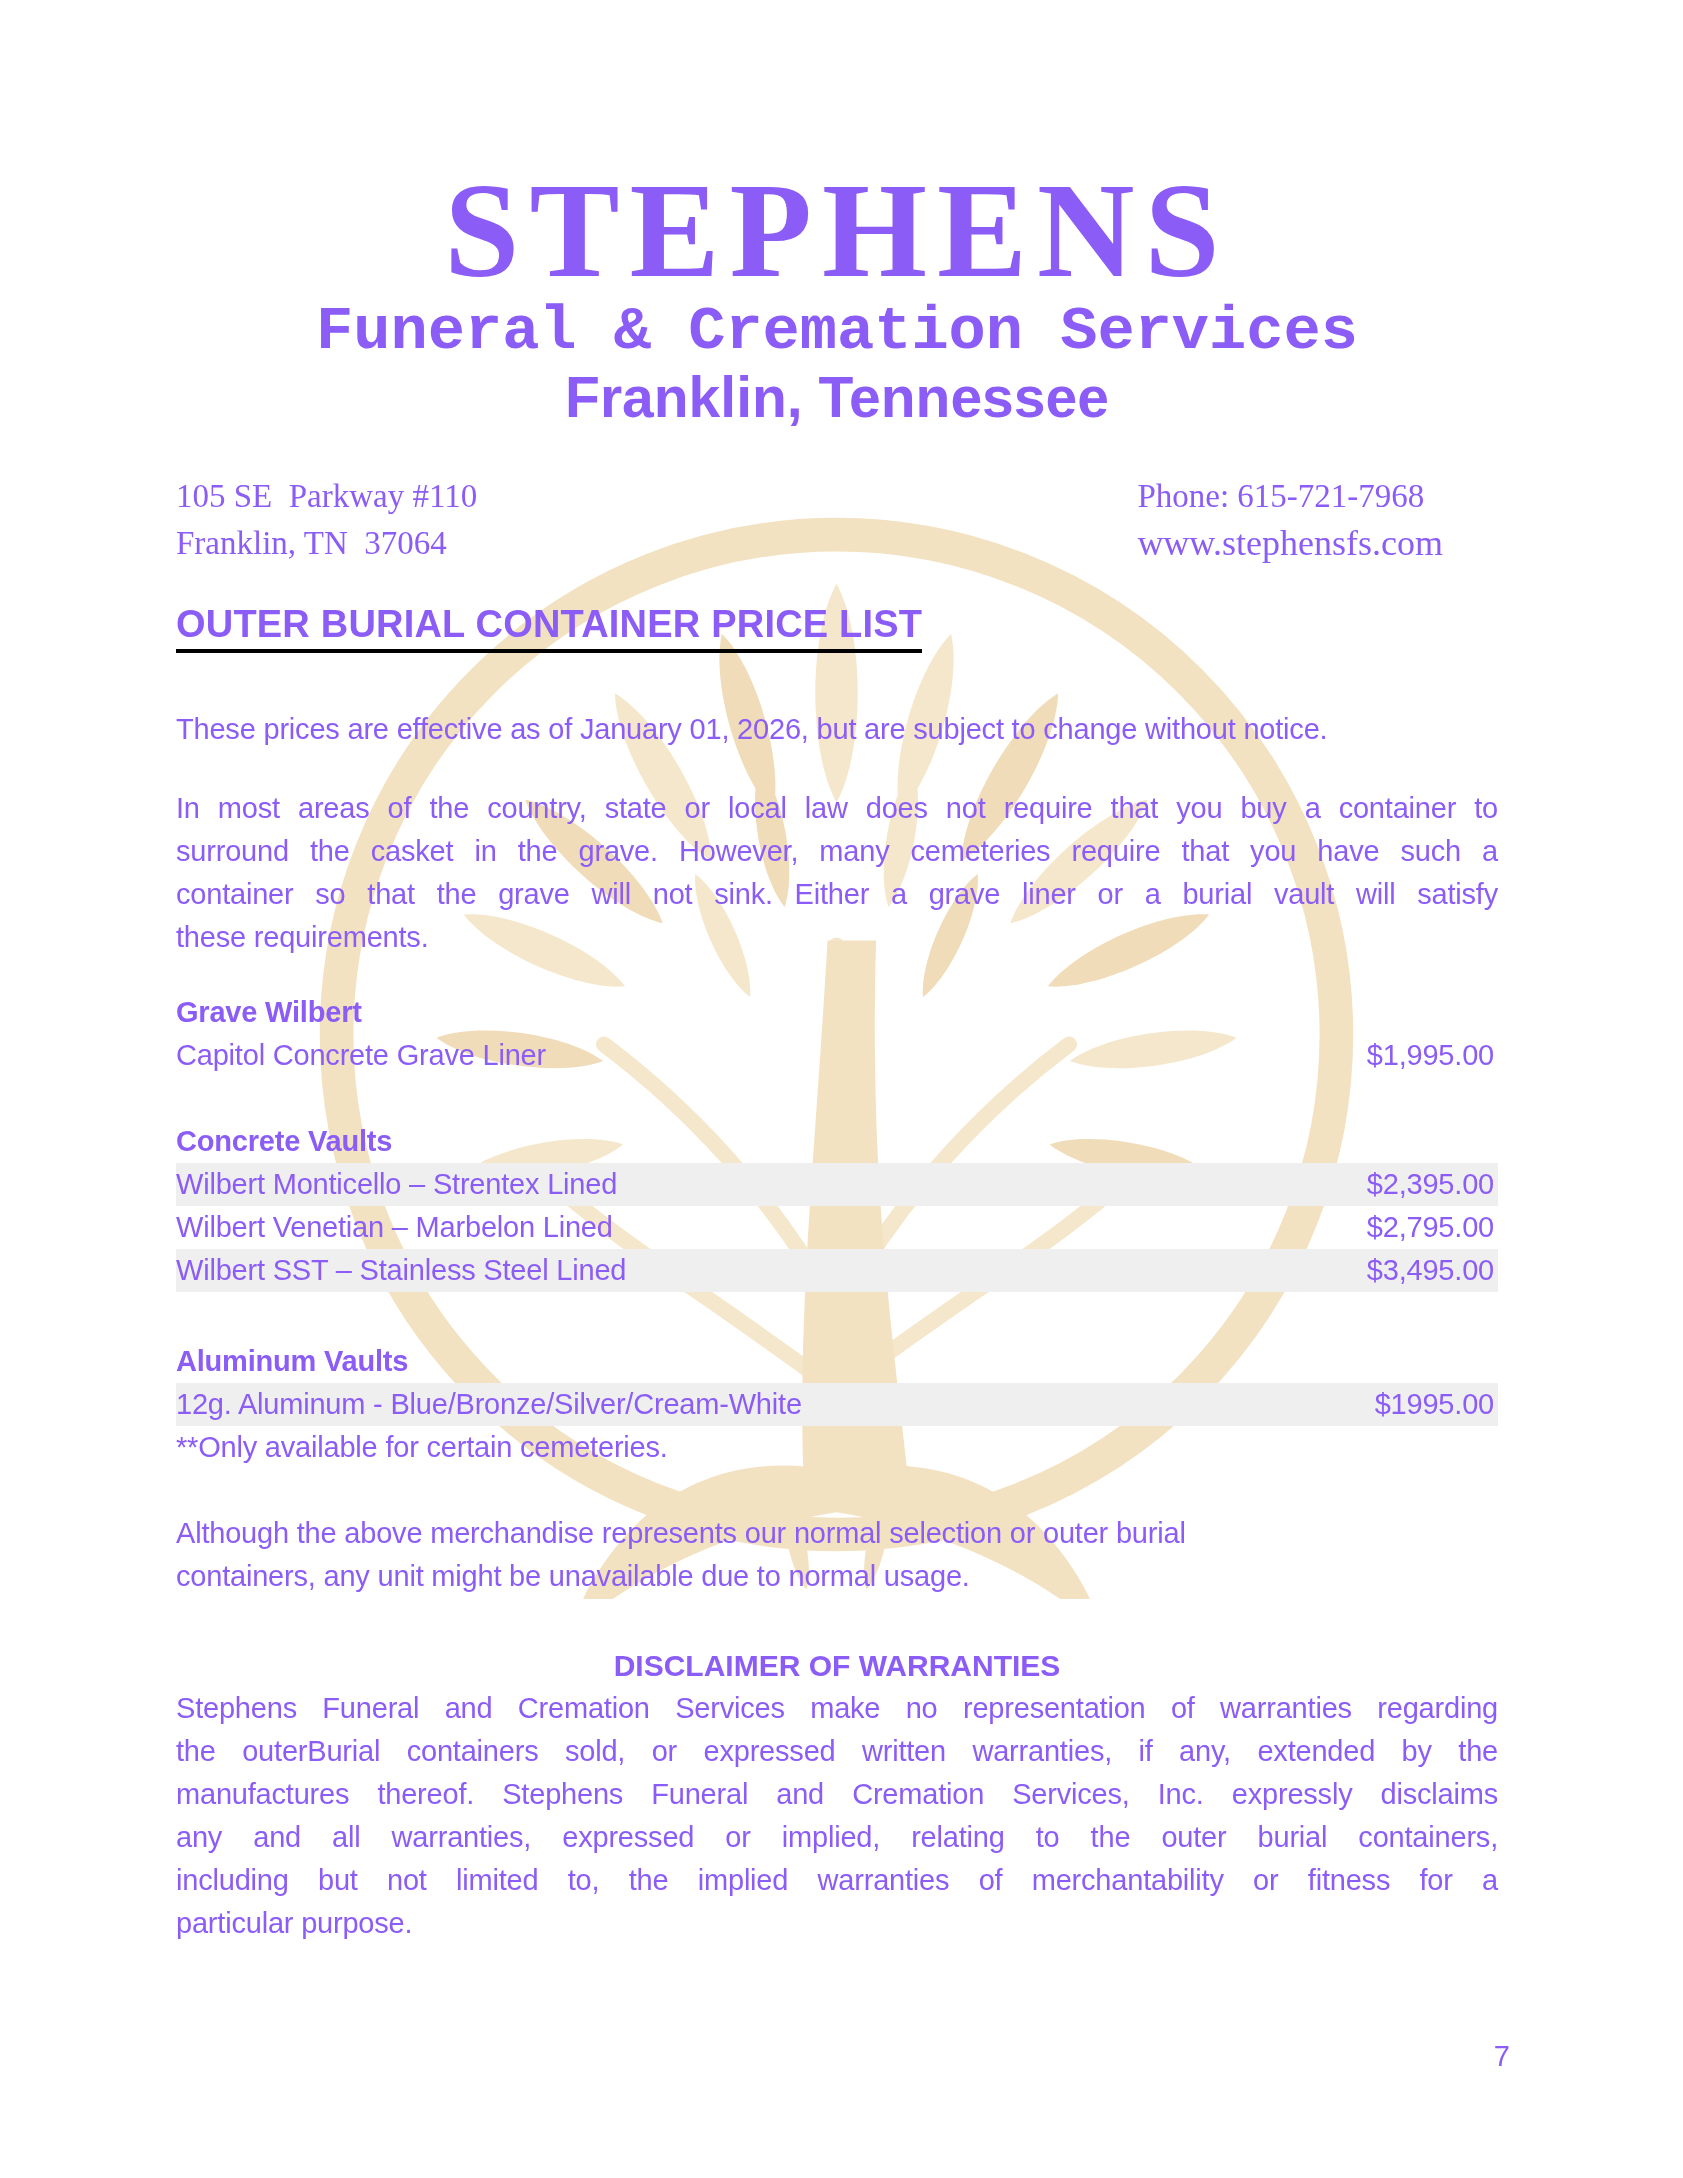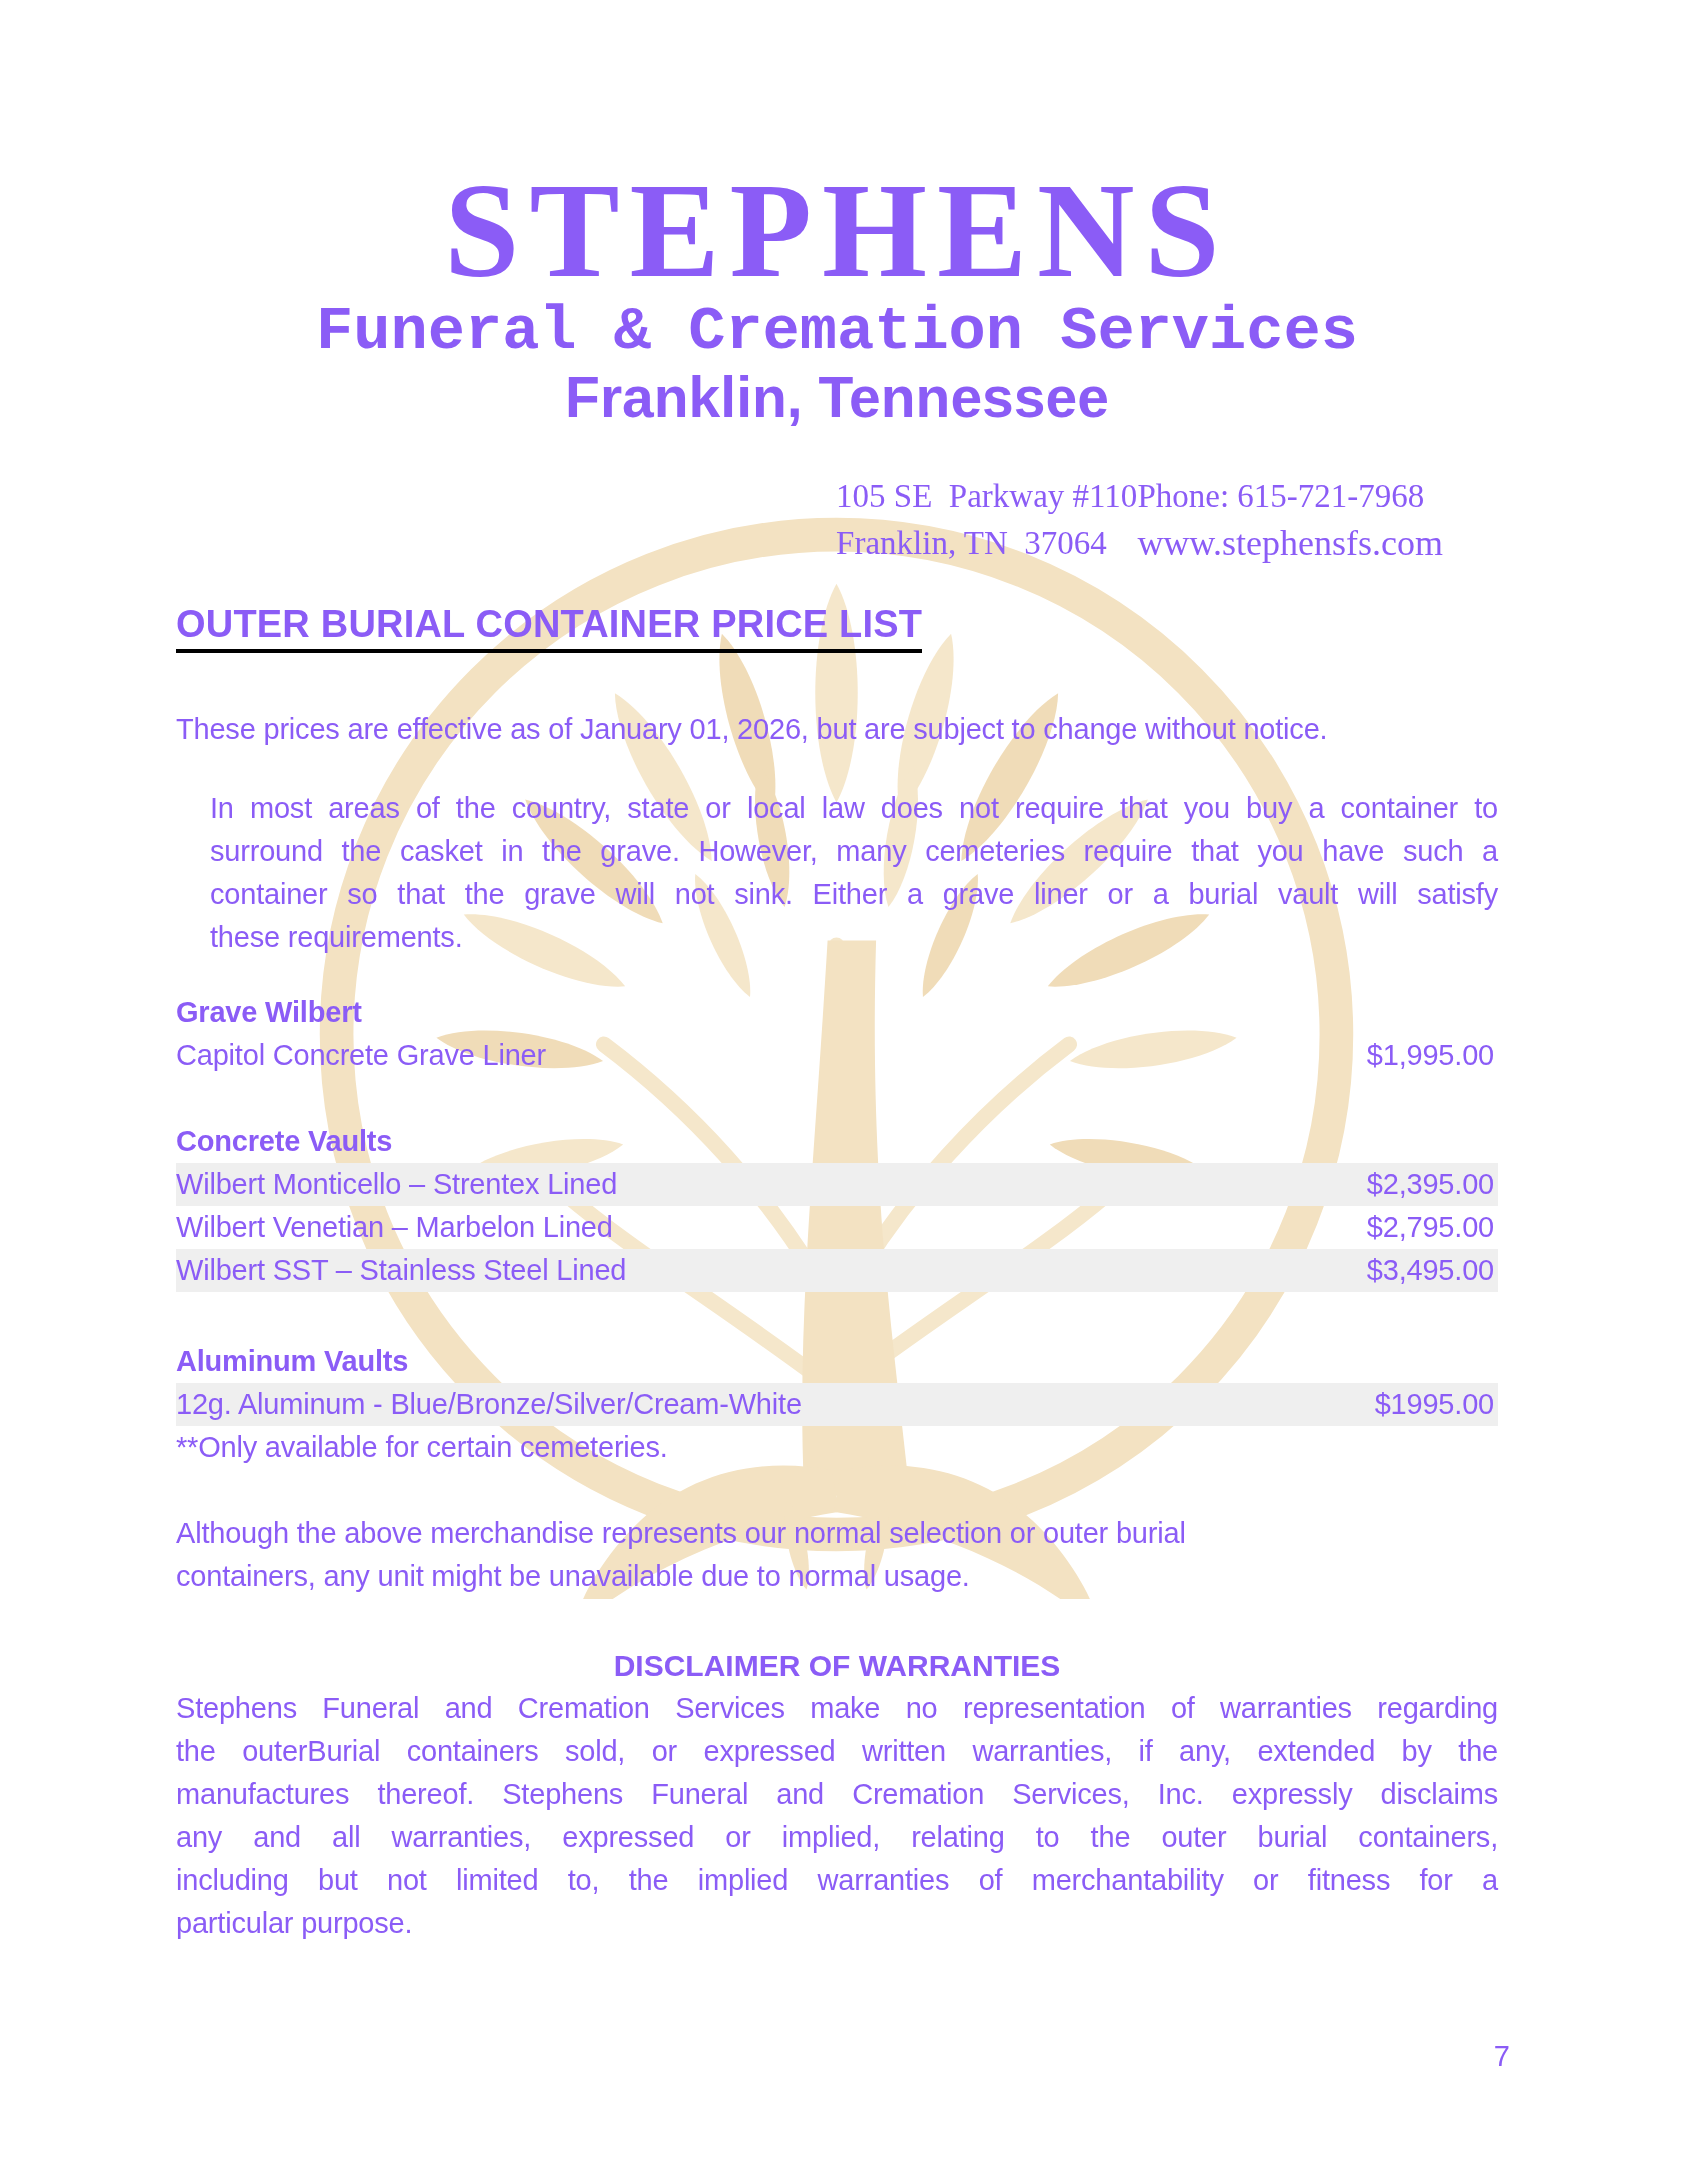--- a/index.html
+++ b/index.html
@@ -11,33 +11,33 @@
   .content{position:absolute;top:0;left:0;width:1683px;height:2178px;z-index:1;
     box-sizing:border-box;padding:0 185px 0 176px;}
 
   .brand-name{margin-top:163px;text-align:center;font-family:"Liberation Serif",serif;
     font-weight:700;font-size:135px;line-height:1;letter-spacing:10px;}
   .brand-tagline{text-align:center;font-family:Liberation Mono, monospace;
     font-weight:700;font-size:62px;line-height:68px;}
   .brand-location{text-align:center;font-family:Liberation Sans, sans-serif;
     font-weight:700;font-size:57px;line-height:63px;}
 
-  .contact-row{display:flex;justify-content:flex-end;margin-top:44px;
+  .contact-row{display:flex;justify-content:space-between;margin-top:44px;
     font-family:"Liberation Serif",serif;font-size:33px;line-height:47px;}
   .contact-left div, .contact-right div{white-space:pre-wrap;}
   .contact-right{margin-right:55px;}
   .website{font-size:36px;}
 
   .doc-title-wrap{text-align:left;margin-top:35px;}
   .doc-title{display:inline-block;font-weight:700;font-size:38px;line-height:44px;
     border-bottom:4px solid #000;padding-bottom:3px;letter-spacing:0.2px;}
 
   .body-text{font-size:29px;line-height:43px;letter-spacing:-0.2px;}
   .effective{margin-top:55px;white-space:nowrap;}
-  .para-just{margin-top:36px;margin-left:34px;}
+  .para-just{margin-top:36px;}
   .jline{text-align:justify;text-align-last:justify;}
   .jline.last{text-align-last:left;}
 
   .section-heading{font-weight:700;}
   .sec-grave-liners{margin-top:32px;}
   .sec-concrete-vaults{margin-top:43px;}
   .sec-aluminum-vaults{margin-top:48px;}
   .price-row{display:flex;justify-content:space-between;}
   .price-row.shaded{background:#efefef;gap:35px;}
   .row-price{padding-right:4px;}

